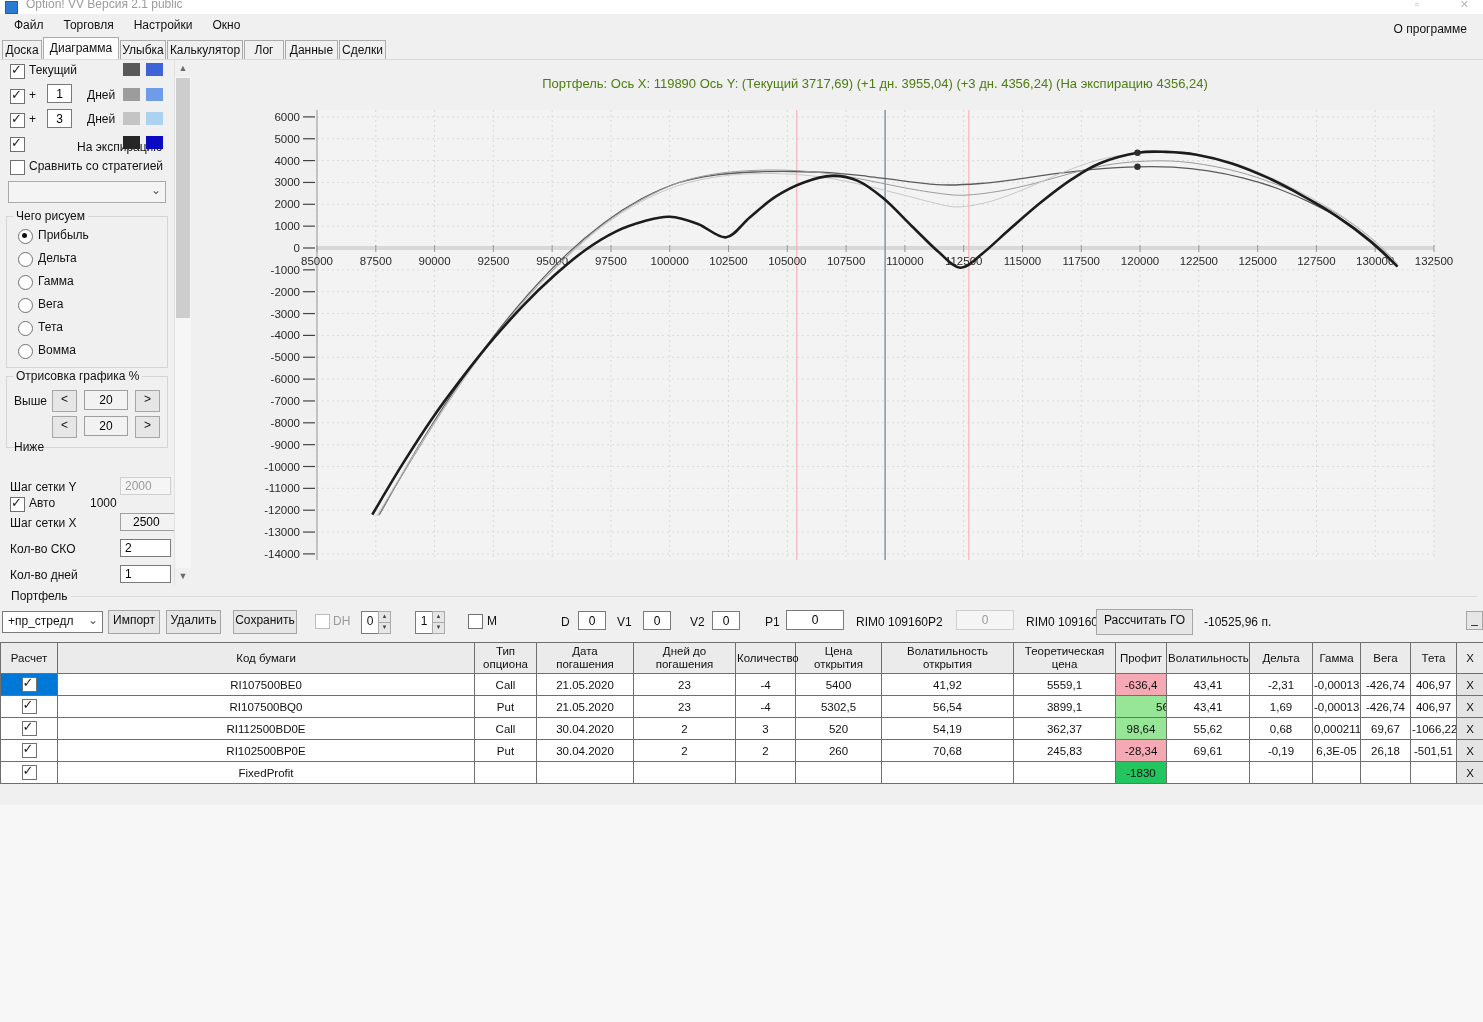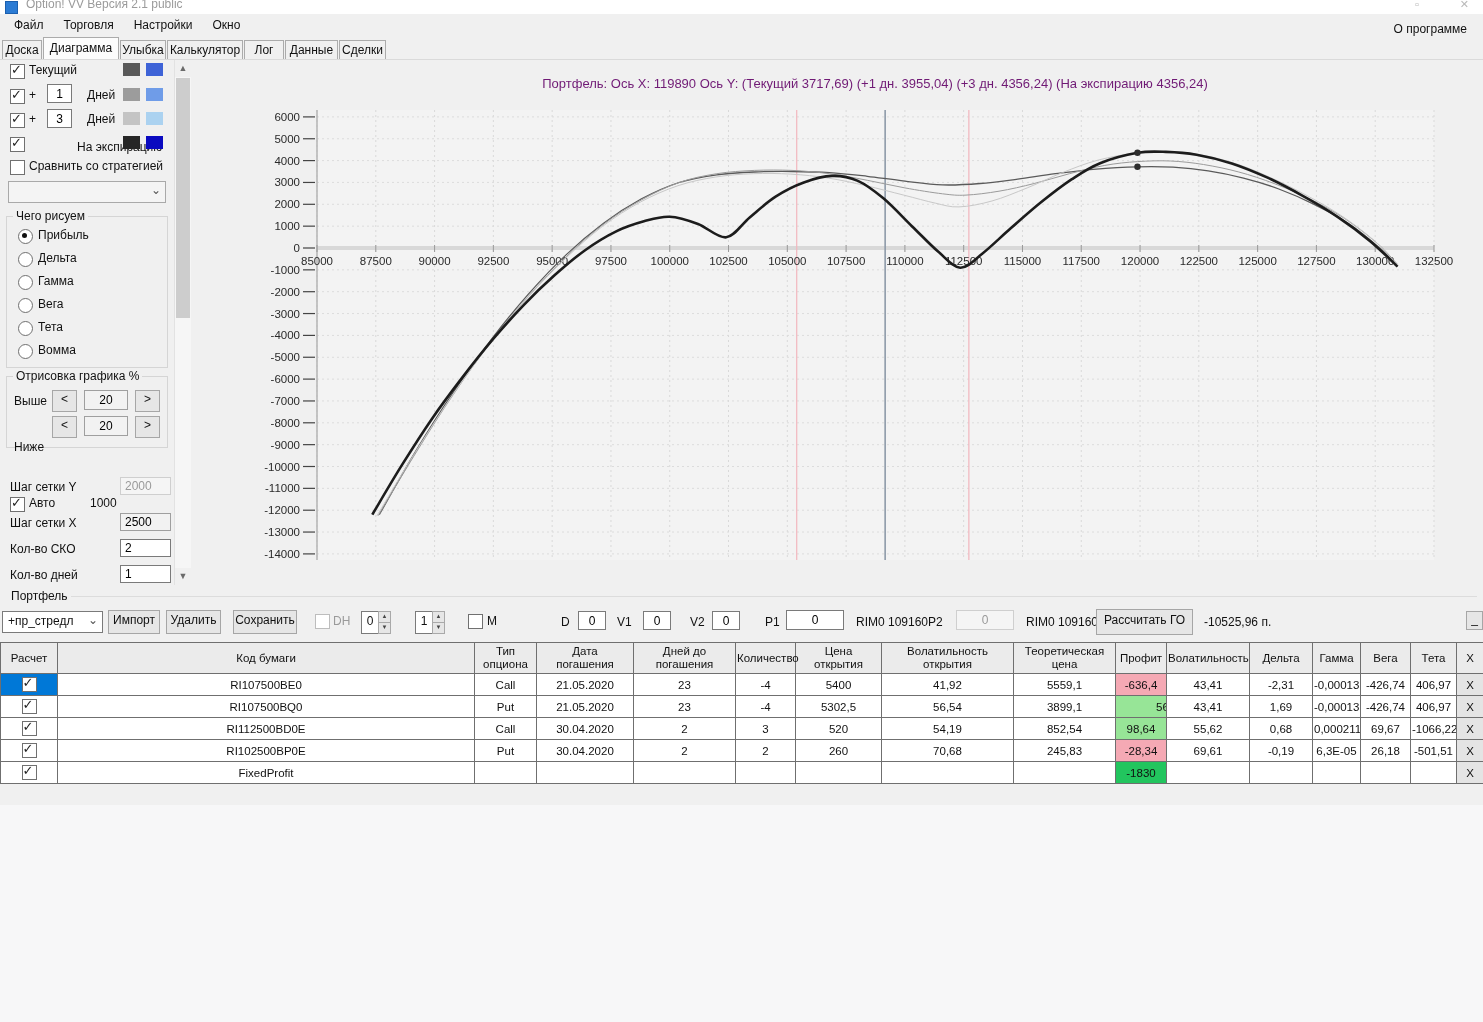--- a/index.html
+++ b/index.html
@@ -39,21 +39,21 @@
   .combo .chev{position:absolute;right:4px;top:1px;color:#555;font-size:12px;}
   .combo.gray{background:#f4f4f4;border-color:#a9a9a9;}
   .combo .val{position:absolute;left:5px;top:2px;}
   .spin{position:absolute;}
   .spin .v{position:absolute;left:0;top:0;width:16px;height:19px;background:#fff;border:1px solid #7a7a7a;text-align:center;padding-top:2px;}
   .spin .ar{position:absolute;left:17px;width:11px;height:10px;background:#e6e6e6;border:1px solid #a9a9a9;font-size:6px;line-height:9px;text-align:center;color:#444;}
   
   .sb{position:absolute;background:#f6f6f6;border-left:1px solid #e2e2e2;}
   .sb .btnu,.sb .btnd{position:absolute;left:0;width:16px;height:17px;background:#f0f0f0;color:#6a6a6a;font-size:9px;text-align:center;line-height:16px;}
   .sb .thumb{position:absolute;left:1px;width:14px;background:#cdcdcd;}
-  .chart-title{left:320px;top:76px;width:1110px;text-align:center;font-size:13px;color:#701a75;}
+  .chart-title{left:320px;top:76px;width:1110px;text-align:center;font-size:13px;color:#4d7c0f;}
   
   .pline{position:absolute;height:1px;background:#dcdcdc;}
   
   table.grid{position:absolute;left:0;top:642px;width:1483px;border-collapse:collapse;table-layout:fixed;
              font-size:11.5px;background:#fff;border:1px solid #454545;}
   table.grid th{background:#ebebeb;border:1px solid #6f6f6f;font-weight:normal;white-space:pre-line;
                 height:30px;padding:0 1px;line-height:13px;}
   table.grid td{border:1px solid #6f6f6f;height:21px;text-align:center;padding:0 1px;overflow:hidden;white-space:nowrap;}
   td.xbtn{background:#e4e4e4;}
   .cellcb{display:inline-block;width:13px;height:13px;background:#fff;border:1px solid #707070;position:relative;vertical-align:middle;}
@@ -146,21 +146,21 @@
 <div class="btn" style="left:52px;top:416px;width:23px;height:19px;padding-top:1px;">&lt;</div>
 <input class="tbx soft" style="left: 84px; top: 416px; width: 42px; height: 18px;" value="20">
 <div class="btn" style="left:135px;top:416px;width:23px;height:19px;padding-top:1px;">&gt;</div>
 
 <span class="lbl" style="left:10px;top:480px;">Шаг сетки Y</span>
 <input class="tbx dis" style="left: 120px; top: 477px; width: 45px; height: 16px; text-align: left; padding-left: 4px;" disabled="" value="2000">
 <span class="cb checked" style="left:10px;top:497px;"></span>
 <span class="lbl" style="left:29px;top:496px;">Авто</span>
 <span class="lbl" style="left:90px;top:496px;">1000</span>
 <span class="lbl" style="left:10px;top:516px;">Шаг сетки X</span>
-<input class="tbx soft" style="left: 120px; top: 513px; width: 45px; height: 16px; text-align: left; padding-left: 4px;" value="2500">
+<input class="tbx soft" style="left: 120px; top: 513px; width: 45px; height: 16px; text-align: left; padding-left: 12px;" value="2500">
 <span class="lbl" style="left:10px;top:542px;">Кол-во СКО</span>
 <input class="tbx" style="left: 120px; top: 539px; width: 45px; height: 16px; text-align: left; padding-left: 4px;" value="2">
 <span class="lbl" style="left:10px;top:568px;">Кол-во дней</span>
 <input class="tbx" style="left: 120px; top: 565px; width: 45px; height: 16px; text-align: left; padding-left: 4px;" value="1">
 
 <div class="sb" style="left:174px;top:60px;width:16px;height:525px;">
   <div class="btnu" style="top:0;">▲</div>
   <div class="thumb" style="top:18px;height:240px;"></div>
   <div class="btnd" style="bottom:0;">▼</div>
 </div>
@@ -433,21 +433,21 @@
       </tr>
       <tr>
         <td><span class="cellcb"></span></td>
         <td>RI112500BD0E</td>
         <td>Call</td>
         <td>30.04.2020</td>
         <td>2</td>
         <td>3</td>
         <td>520</td>
         <td>54,19</td>
-        <td>852,54</td>
+        <td>362,37</td>
         <td style="background: rgb(151, 229, 151);">98,64</td>
         <td>55,62</td>
         <td>0,68</td>
         <td>0,000211</td>
         <td>69,67</td>
         <td>-1066,22</td>
         <td class="xbtn">X</td>
       </tr>
       <tr>
         <td><span class="cellcb"></span></td>

